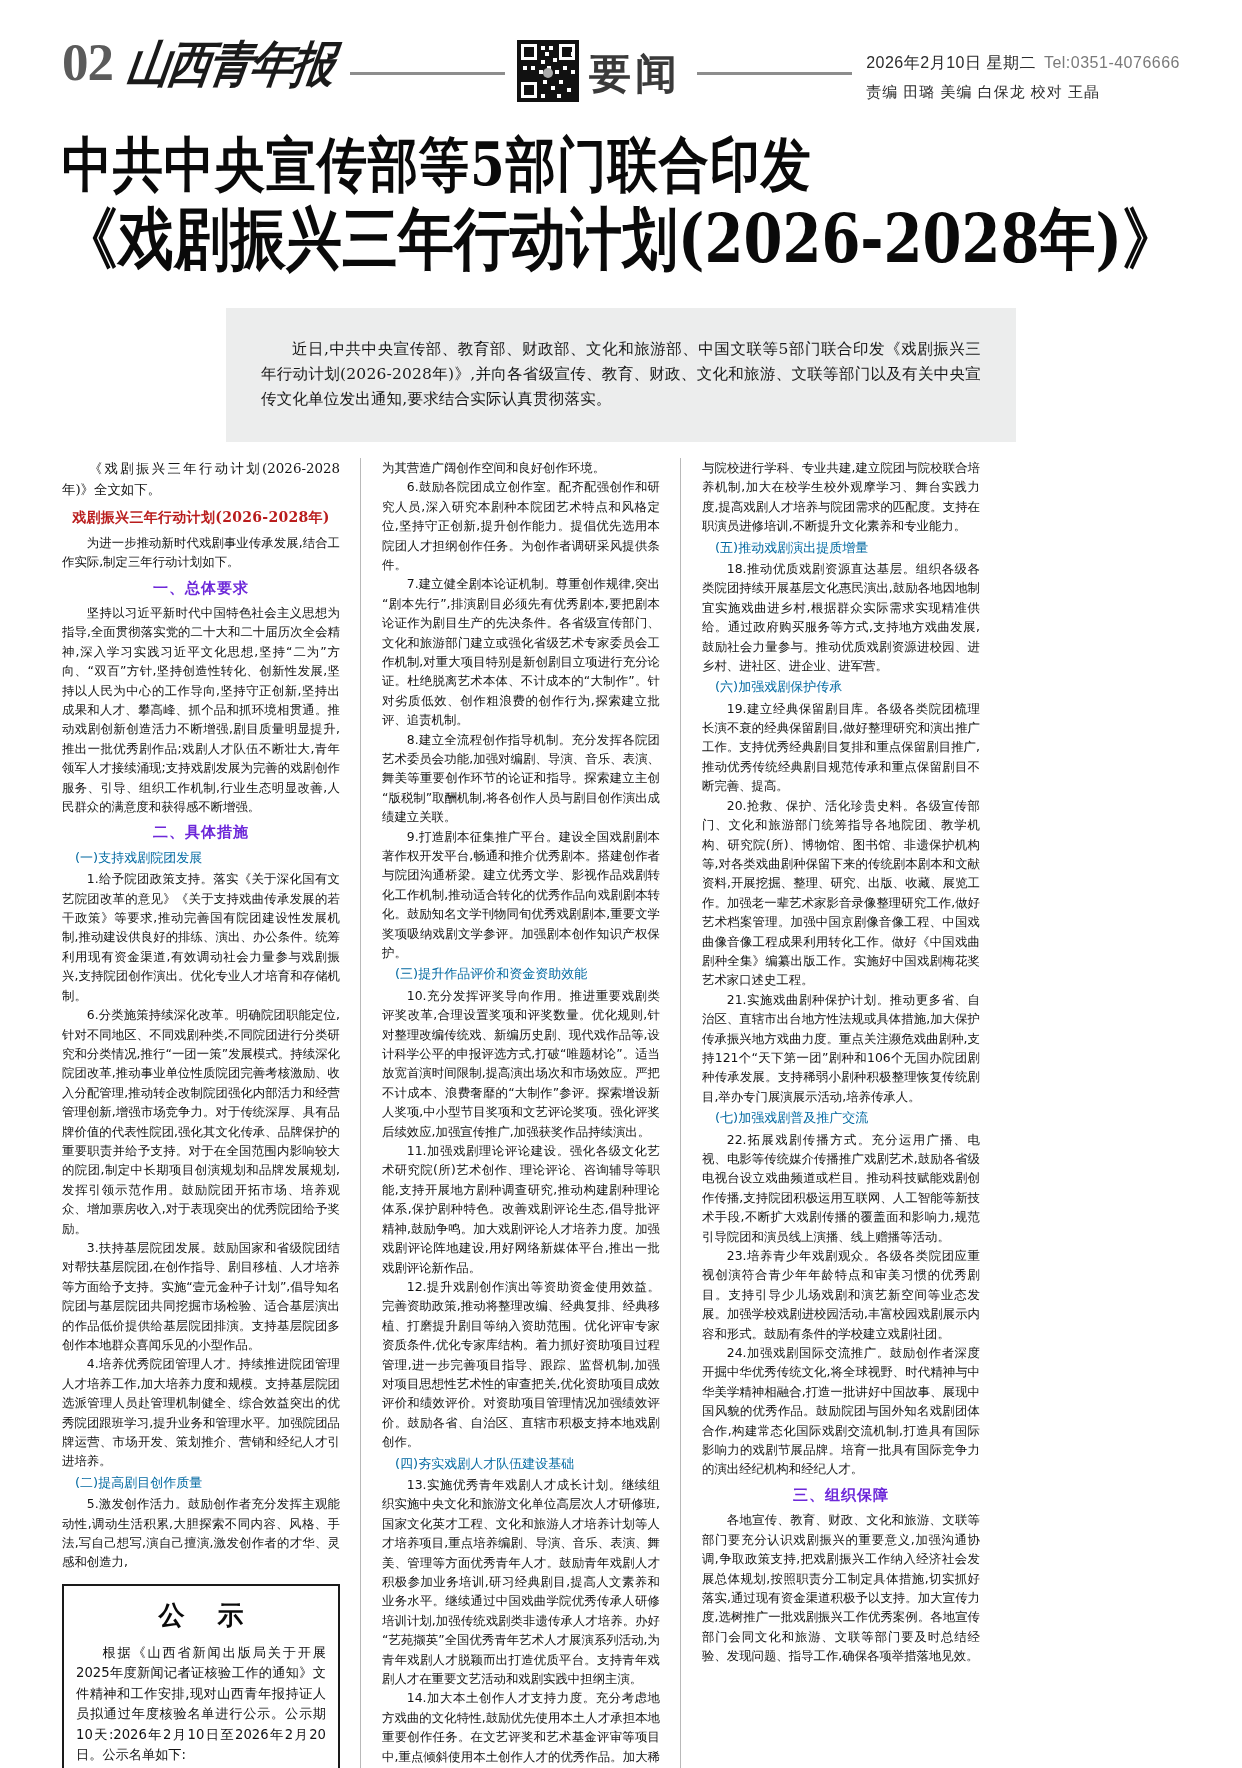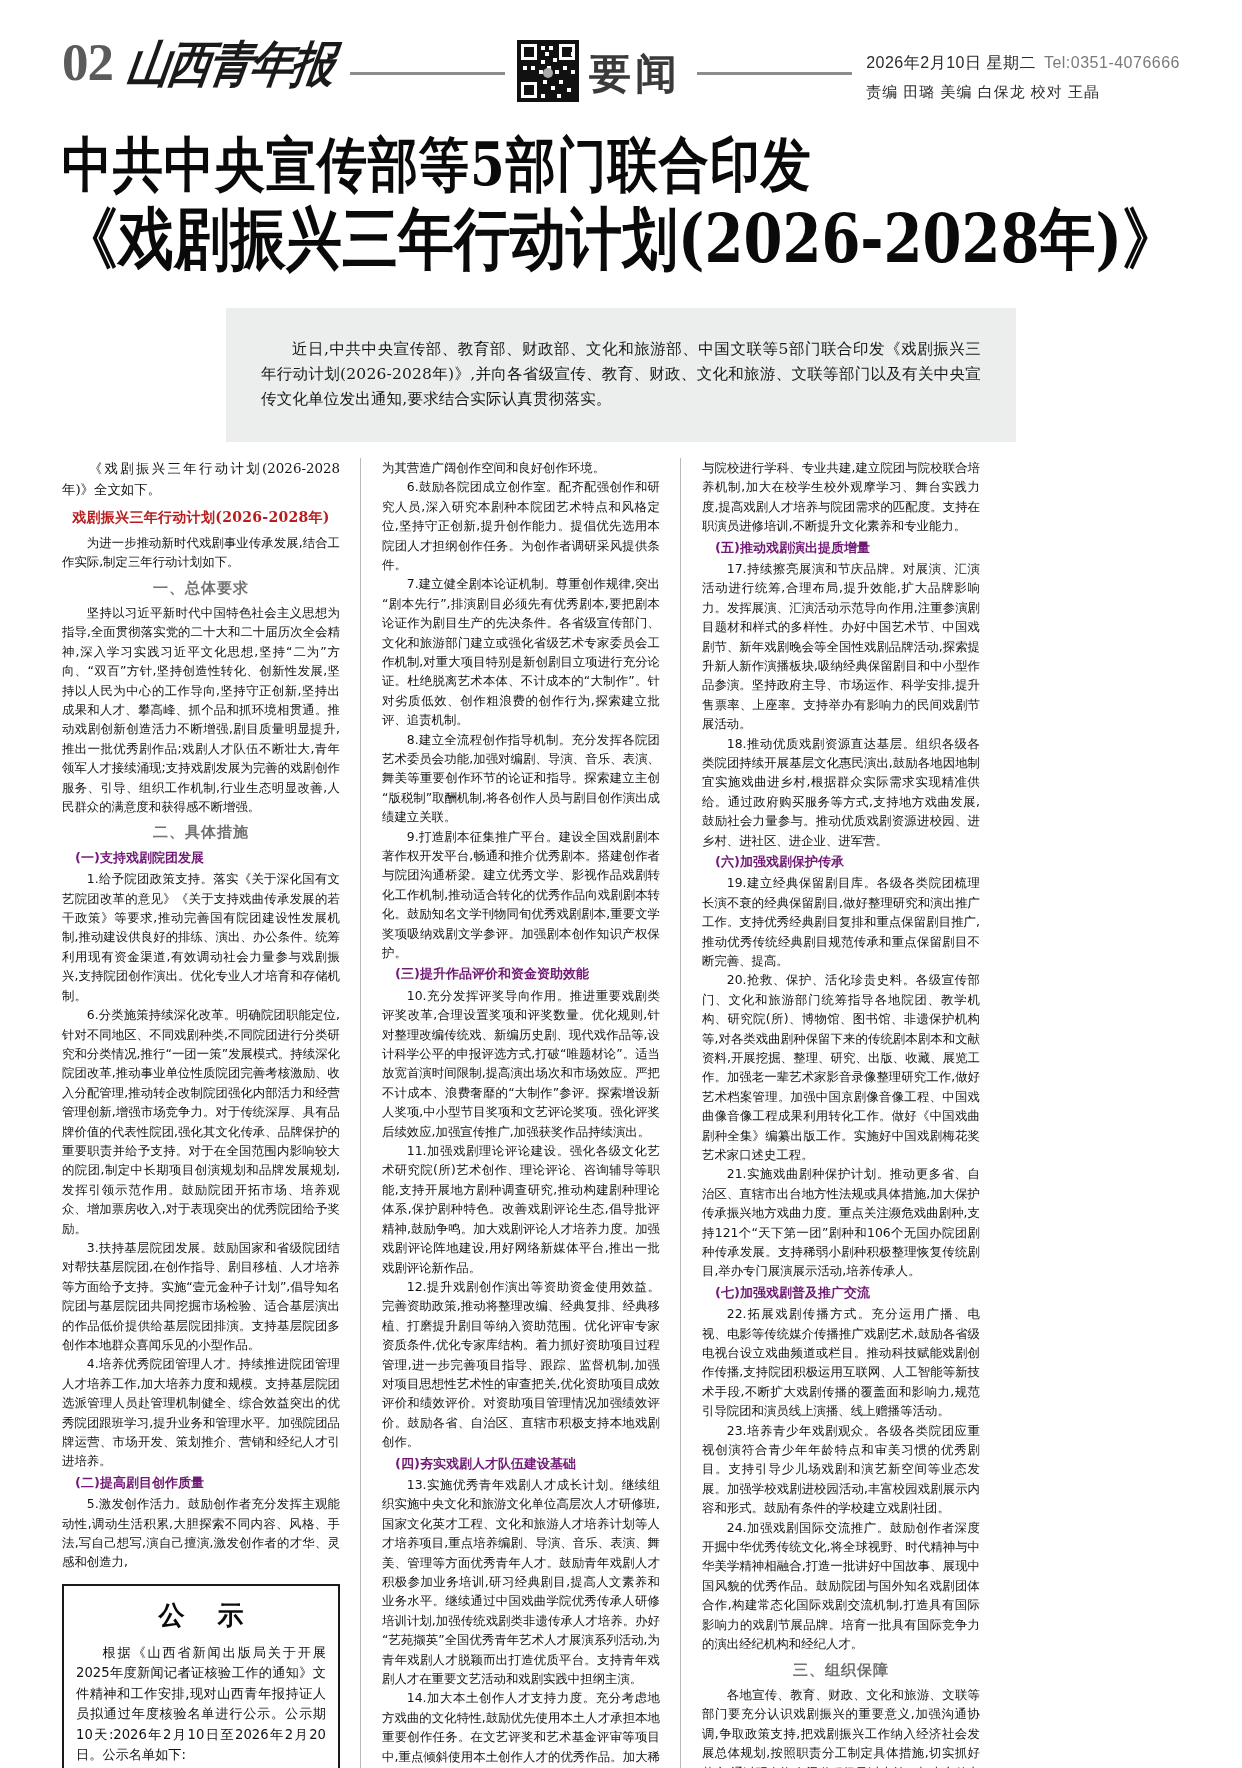--- a/index.html
+++ b/index.html
@@ -151,29 +151,29 @@
   }
   .body p{margin:0;text-indent:2em;}
   .body p.noind{text-indent:0;}
   .h-sec{
     font-family:"DejaVu Sans","Liberation Sans",sans-serif;
     font-weight:700;
     font-size:15px;
     text-align:center;
     margin:5px 0 3px 0;
     letter-spacing:1px;
-    color:#737373;
+    color:#6d28d9;
   }
   .h-sub{
     font-family:"DejaVu Sans","Liberation Sans",sans-serif;
-    font-weight:700;
+    font-weight:400;
     font-size:13px;
     margin:2px 0 1px 0;
     text-indent:1em;
-    color:#701a75;
+    color:#0369a1;
   }
   .h-doc{
     font-family:"DejaVu Serif","Liberation Serif",serif;
     font-weight:700;
     font-size:14px;
     text-align:center;
     margin:6px 0 4px 0;
     color:#b91c1c;
     letter-spacing:.3px;
   }
@@ -332,21 +332,20 @@
         <p>13.实施优秀青年戏剧人才成长计划。继续组织实施中央文化和旅游文化单位高层次人才研修班,国家文化英才工程、文化和旅游人才培养计划等人才培养项目,重点培养编剧、导演、音乐、表演、舞美、管理等方面优秀青年人才。鼓励青年戏剧人才积极参加业务培训,研习经典剧目,提高人文素养和业务水平。继续通过中国戏曲学院优秀传承人研修培训计划,加强传统戏剧类非遗传承人才培养。办好“艺苑撷英”全国优秀青年艺术人才展演系列活动,为青年戏剧人才脱颖而出打造优质平台。支持青年戏剧人才在重要文艺活动和戏剧实践中担纲主演。</p>
         <p>14.加大本土创作人才支持力度。充分考虑地方戏曲的文化特性,鼓励优先使用本土人才承担本地重要创作任务。在文艺评奖和艺术基金评审等项目中,重点倾斜使用本土创作人才的优秀作品。加大稀有、濒危戏曲剧种人才培养力度,防止因人才断层、流失而造成剧种消亡。</p>
 
       </div>
     </div>
 
     <div class="col wide">
       <div class="body">
         <p class="noind">与院校进行学科、专业共建,建立院团与院校联合培养机制,加大在校学生校外观摩学习、舞台实践力度,提高戏剧人才培养与院团需求的匹配度。支持在职演员进修培训,不断提升文化素养和专业能力。</p>
         <div class="h-sub">(五)推动戏剧演出提质增量</div>
-        <p>17.持续擦亮展演和节庆品牌。对展演、汇演活动进行统筹,合理布局,提升效能,扩大品牌影响力。发挥展演、汇演活动示范导向作用,注重参演剧目题材和样式的多样性。办好中国艺术节、中国戏剧节、新年戏剧晚会等全国性戏剧品牌活动,探索提升新人新作演播板块,吸纳经典保留剧目和中小型作品参演。坚持政府主导、市场运作、科学安排,提升售票率、上座率。支持举办有影响力的民间戏剧节展活动。</p>
         <p>18.推动优质戏剧资源直达基层。组织各级各类院团持续开展基层文化惠民演出,鼓励各地因地制宜实施戏曲进乡村,根据群众实际需求实现精准供给。通过政府购买服务等方式,支持地方戏曲发展,鼓励社会力量参与。推动优质戏剧资源进校园、进乡村、进社区、进企业、进军营。</p>
         <div class="h-sub">(六)加强戏剧保护传承</div>
         <p>19.建立经典保留剧目库。各级各类院团梳理长演不衰的经典保留剧目,做好整理研究和演出推广工作。支持优秀经典剧目复排和重点保留剧目推广,推动优秀传统经典剧目规范传承和重点保留剧目不断完善、提高。</p>
         <p>20.抢救、保护、活化珍贵史料。各级宣传部门、文化和旅游部门统筹指导各地院团、教学机构、研究院(所)、博物馆、图书馆、非遗保护机构等,对各类戏曲剧种保留下来的传统剧本剧本和文献资料,开展挖掘、整理、研究、出版、收藏、展览工作。加强老一辈艺术家影音录像整理研究工作,做好艺术档案管理。加强中国京剧像音像工程、中国戏曲像音像工程成果利用转化工作。做好《中国戏曲剧种全集》编纂出版工作。实施好中国戏剧梅花奖艺术家口述史工程。</p>
         <p>21.实施戏曲剧种保护计划。推动更多省、自治区、直辖市出台地方性法规或具体措施,加大保护传承振兴地方戏曲力度。重点关注濒危戏曲剧种,支持121个“天下第一团”剧种和106个无国办院团剧种传承发展。支持稀弱小剧种积极整理恢复传统剧目,举办专门展演展示活动,培养传承人。</p>
         <div class="h-sub">(七)加强戏剧普及推广交流</div>
         <p>22.拓展戏剧传播方式。充分运用广播、电视、电影等传统媒介传播推广戏剧艺术,鼓励各省级电视台设立戏曲频道或栏目。推动科技赋能戏剧创作传播,支持院团积极运用互联网、人工智能等新技术手段,不断扩大戏剧传播的覆盖面和影响力,规范引导院团和演员线上演播、线上赠播等活动。</p>
         <p>23.培养青少年戏剧观众。各级各类院团应重视创演符合青少年年龄特点和审美习惯的优秀剧目。支持引导少儿场戏剧和演艺新空间等业态发展。加强学校戏剧进校园活动,丰富校园戏剧展示内容和形式。鼓励有条件的学校建立戏剧社团。</p>
         <p>24.加强戏剧国际交流推广。鼓励创作者深度开掘中华优秀传统文化,将全球视野、时代精神与中华美学精神相融合,打造一批讲好中国故事、展现中国风貌的优秀作品。鼓励院团与国外知名戏剧团体合作,构建常态化国际戏剧交流机制,打造具有国际影响力的戏剧节展品牌。培育一批具有国际竞争力的演出经纪机构和经纪人才。</p>
         <div class="h-sec">三、组织保障</div>

